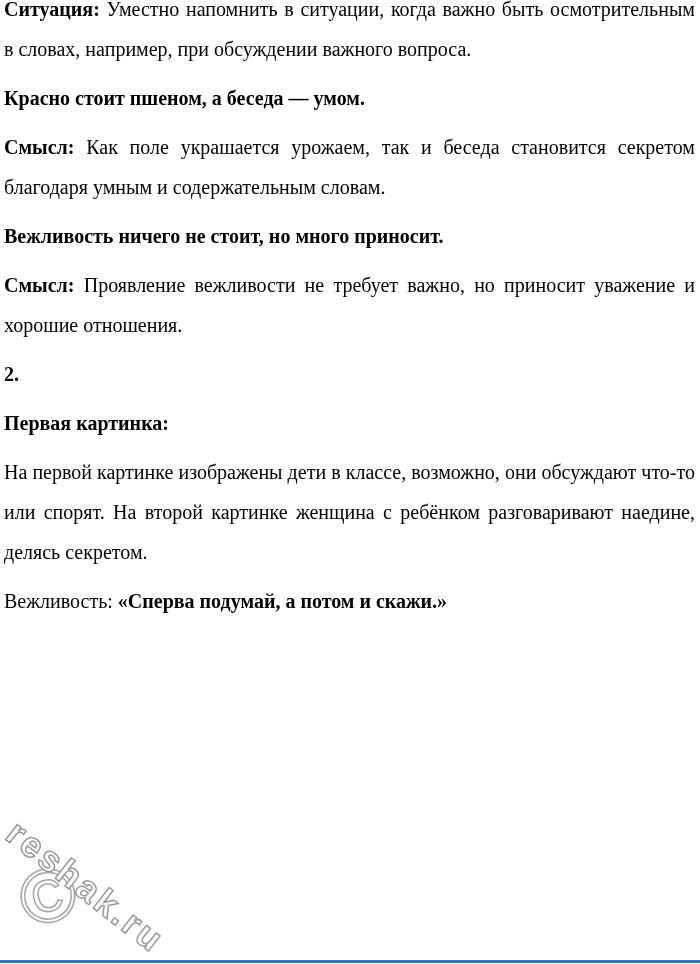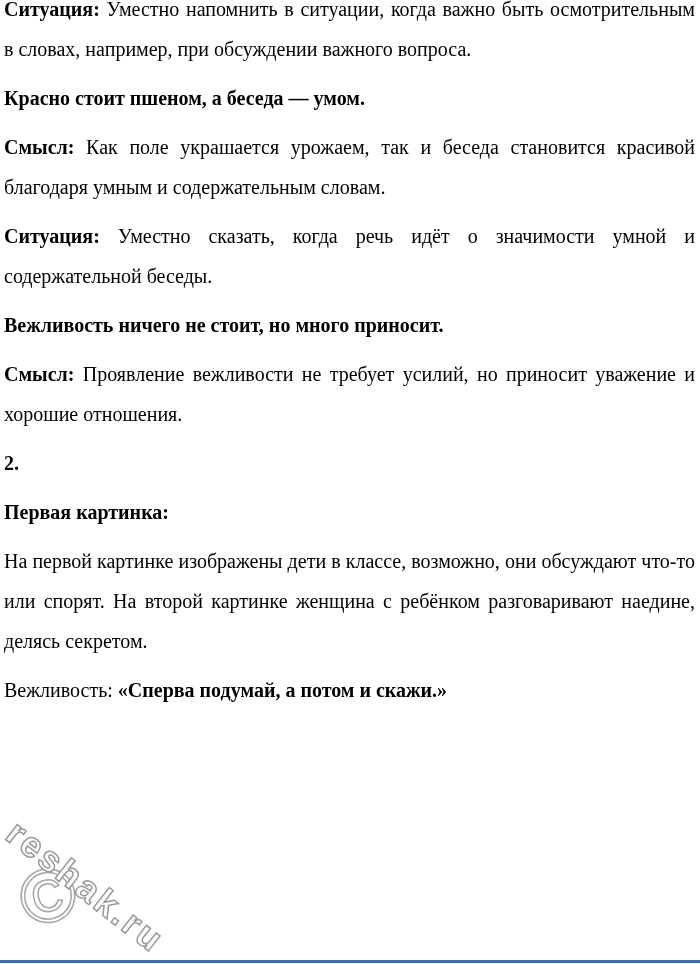--- a/index.html
+++ b/index.html
@@ -72,27 +72,26 @@
   }
 </style>
 </head>
 <body>
 
 <div class="content">
   <p class="para"><b>Ситуация:</b><span></span><b></b><span> Уместно напомнить в ситуации, когда важно быть осмотрительным в словах, например, при обсуждении важного вопроса.</span></p>
 
   <p class="para"><b>Красно стоит пшеном, а беседа — умом.</b><span></span><b></b><span></span></p>
 
-  <p class="para"><b>Смысл:</b><span></span><b></b><span> Как поле украшается урожаем, так и беседа становится красивой благодаря умным и содержательным словам.</span></p>
+  <p class="para"><b>Смысл:</b><span></span><b></b><span> Как поле украшается урожаем, так и беседа становится секретом благодаря умным и содержательным словам.</span></p>
 
-  <p class="para"><b>Ситуация:</b><span></span><b></b><span> Уместно сказать, когда речь идёт о значимости умной и содержательной беседы.</span></p>
 
   <p class="para"><b>Вежливость ничего не стоит, но много приносит.</b><span></span><b></b><span></span></p>
 
-  <p class="para"><b>Смысл:</b><span></span><b></b><span> Проявление вежливости не требует усилий, но приносит уважение и хорошие отношения.</span></p>
+  <p class="para"><b>Смысл:</b><span></span><b></b><span> Проявление вежливости не требует важно, но приносит уважение и хорошие отношения.</span></p>
 
 
   <p class="para"><b>2.</b><span></span><b></b><span></span></p>
 
   <p class="para"><b>Первая картинка:</b><span></span><b></b><span></span></p>
 
   <p class="para"><b></b><span></span><b></b><span>На первой картинке изображены дети в классе, возможно, они обсуждают что-то или спорят. На второй картинке женщина с ребёнком разговаривают наедине, делясь секретом.</span></p>
 
   <p class="para"><b></b><span>Вежливость: </span><b>«Сперва подумай, а потом и скажи.»</b><span></span></p>
 

